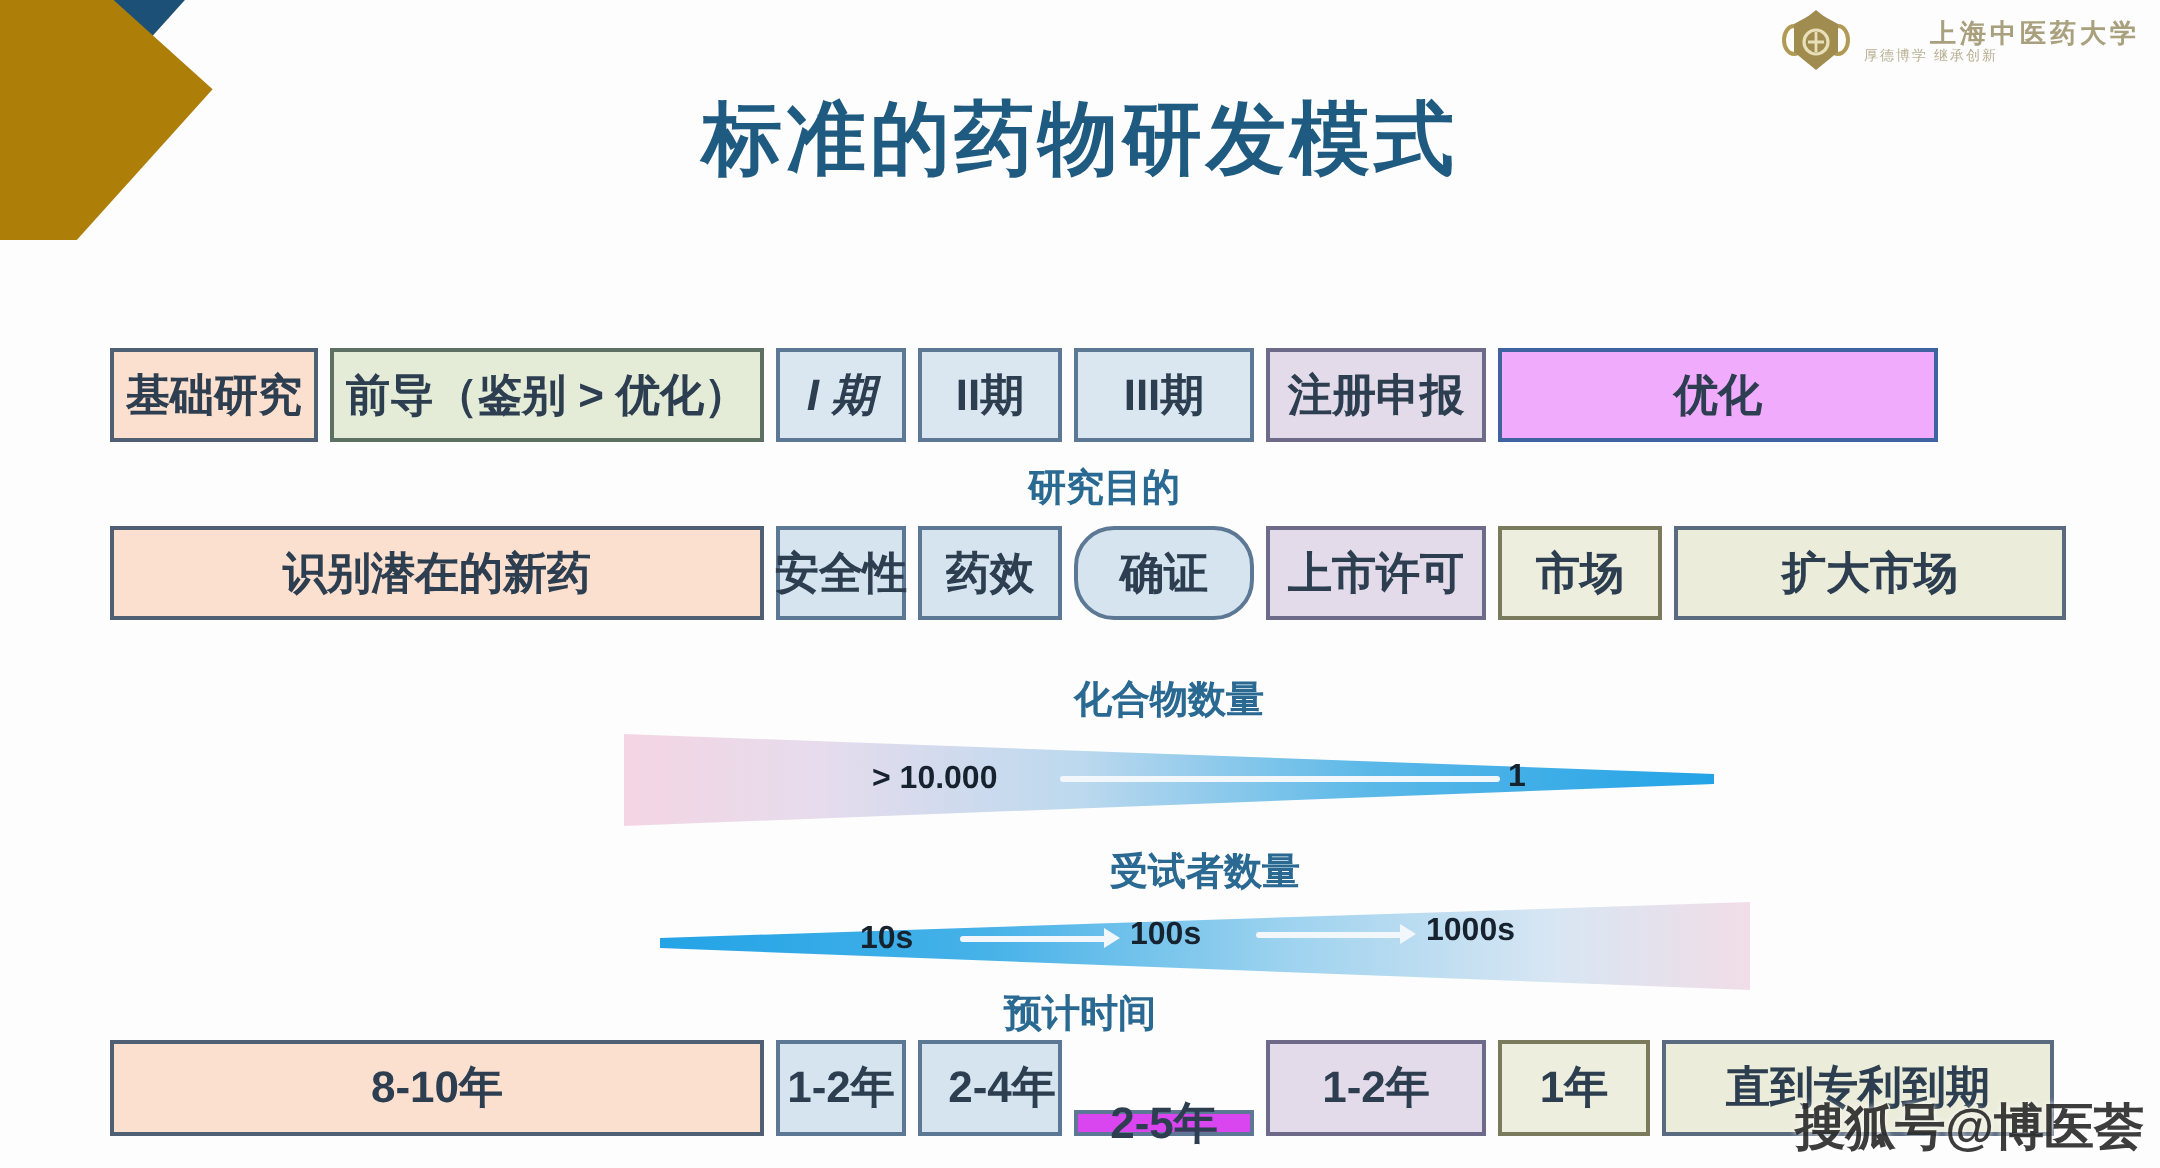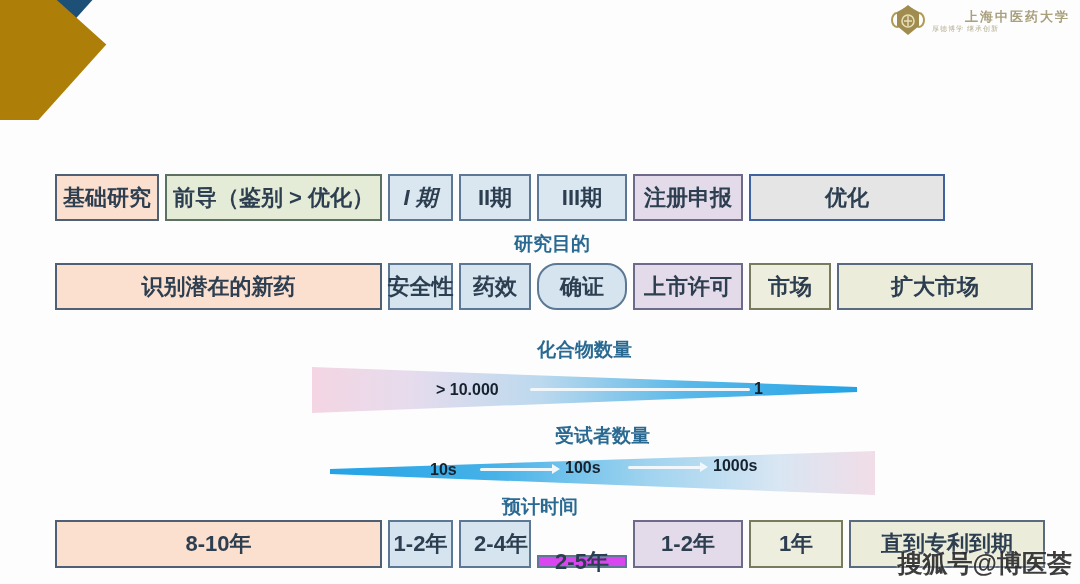--- a/index.html
+++ b/index.html
@@ -96,29 +96,30 @@
         <path d="M17 12 L17 22 M13 17 L21 17" stroke="#e8dfb9" stroke-width="1.4"></path>
         <path d="M12 5 L17 1 L22 5" fill="#9f8c4e"></path>
       </svg>
     </div>
     <div class="logo-text">
       <div class="logo-line1">上海中医药大学</div>
       <div class="logo-line2">厚德博学 继承创新</div>
     </div>
   </div>
 
+  <div class="title" style="color: rgb(31, 91, 128);">标准的药物研发模式</div>
 
   <div class="row" id="phase-row" style="left:55px;top:174px;height:47px;">
       <div class="cell" style="width: 104px; background: rgb(251, 224, 207); border-color: rgb(79, 96, 117);">基础研究</div>
       <div class="cell" style="width: 217px; background: rgb(228, 235, 214); border-color: rgb(93, 113, 99);">前导（鉴别 &gt; 优化）</div>
       <div class="cell" style="width: 65px; background: rgb(219, 231, 240); border-color: rgb(93, 120, 148); font-style: italic;">I 期</div>
       <div class="cell" style="width: 72px; background: rgb(219, 231, 240); border-color: rgb(93, 120, 148);">II期</div>
       <div class="cell" style="width: 90px; background: rgb(219, 231, 240); border-color: rgb(93, 120, 148);">III期</div>
       <div class="cell" style="width: 110px; background: rgb(227, 219, 233); border-color: rgb(109, 106, 138);">注册申报</div>
-      <div class="cell" style="width: 196px; background: #e5e5e5; border-color: rgb(63, 98, 160);">优化</div>
+      <div class="cell" style="width: 220px; background: #f0abfc; border-color: rgb(63, 98, 160);">优化</div>
     </div>
 
   <div class="caption" style="left:0;right:0;top:231px;text-align:center;padding-left:24px;">研究目的</div>
 
   <div class="row" id="purpose-row" style="left:55px;top:263px;height:47px;">
       <div class="cell" style="width: 327px; background: rgb(251, 224, 207); border-color: rgb(79, 96, 117);">识别潜在的新药</div>
       <div class="cell" style="width: 65px; background: rgb(213, 228, 239); border-color: rgb(93, 120, 148);">安全性</div>
       <div class="cell" style="width: 72px; background: rgb(213, 228, 239); border-color: rgb(93, 120, 148);">药效</div>
       <div class="cell" style="width: 90px; background: rgb(213, 228, 239); border-color: rgb(93, 120, 148); border-radius: 20px;">确证</div>
       <div class="cell" style="width: 110px; background: rgb(227, 219, 233); border-color: rgb(109, 106, 138);">上市许可</div>
@@ -177,19 +178,19 @@
   </div>
 
   <div class="caption" style="left:0;right:0;top:494px;text-align:center;">预计时间</div>
 
   <div class="row" id="time-row" style="left:55px;top:520px;height:48px;">
       <div class="cell" style="width: 327px; background: rgb(251, 224, 207); border-color: rgb(79, 96, 117);">8-10年</div>
       <div class="cell" style="width: 65px; background: rgb(213, 228, 239); border-color: rgb(93, 120, 148);">1-2年</div>
       <div class="cell" style="width: 72px; background: rgb(213, 228, 239); border-color: rgb(93, 120, 148); padding-left: 12px;">2-4年</div>
       <div class="cell" style="width: 90px; background: #d946ef; border-color: rgb(93, 120, 148); margin-top: 35px;">2-5年</div>
       <div class="cell" style="width: 110px; background: rgb(227, 219, 233); border-color: rgb(109, 106, 138);">1-2年</div>
-      <div class="cell" style="width: 94px; background: rgb(237, 238, 221); border-color: rgb(122, 122, 93);">1年</div>
+      <div class="cell" style="width: 76px; background: rgb(237, 238, 221); border-color: rgb(122, 122, 93);">1年</div>
       <div class="cell" style="width: 196px; background: rgb(235, 236, 217); border-color: rgb(90, 107, 128);">直到专利到期</div>
     </div>
 
   <div class="watermark">搜狐号@博医荟</div>
 
 </div>
 
 </body></html>

